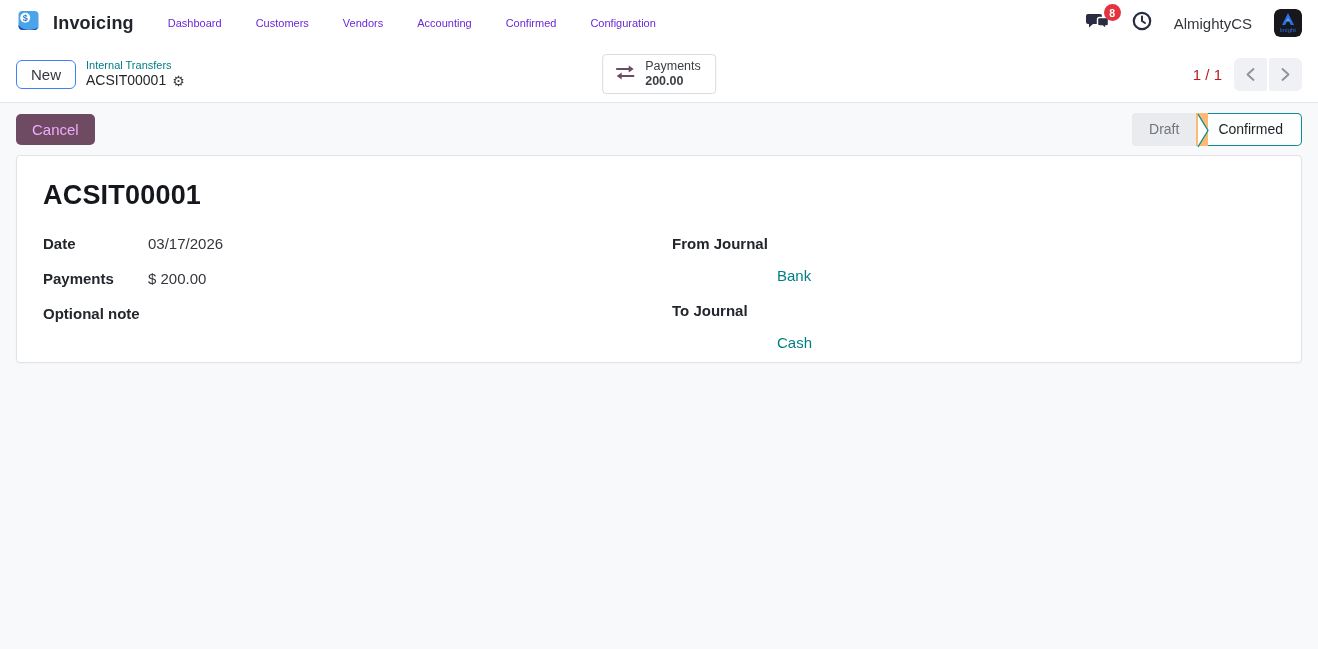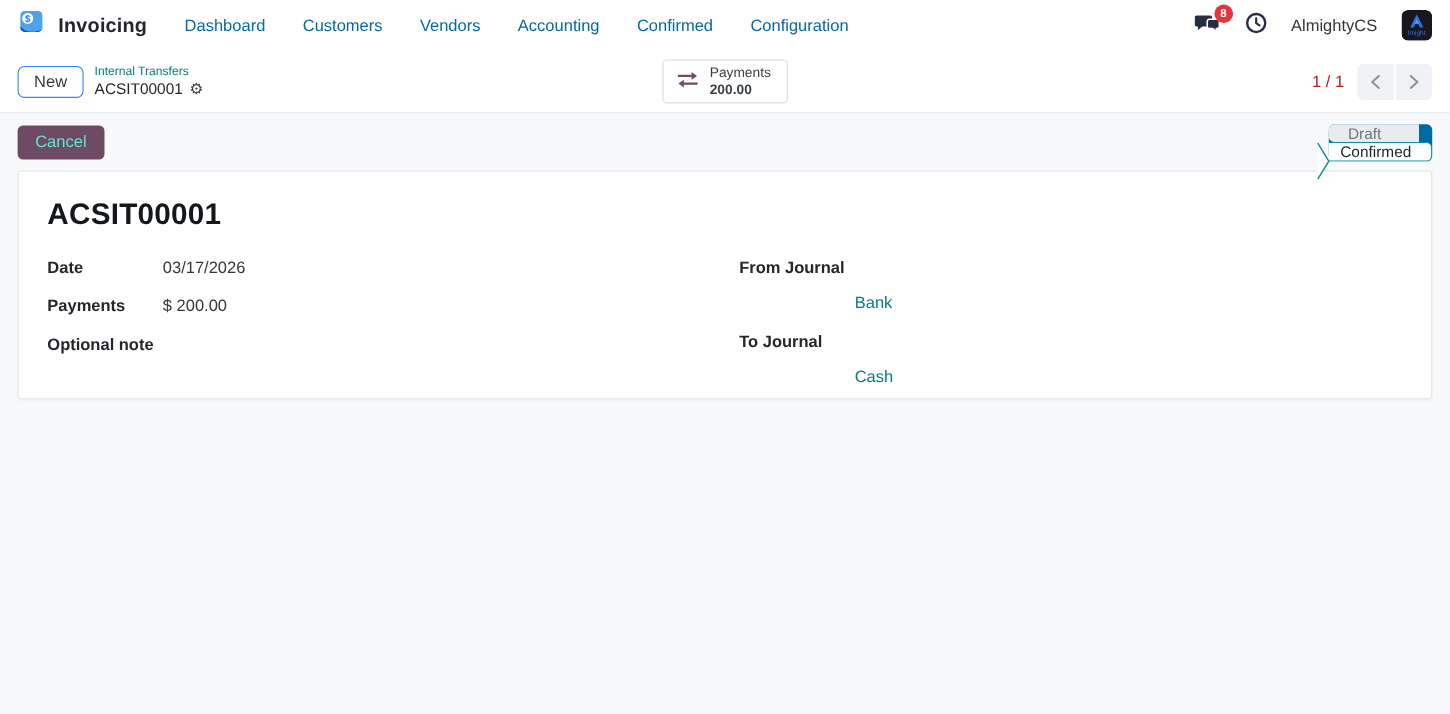--- a/index.html
+++ b/index.html
@@ -11,21 +11,21 @@
     overflow:hidden;
   }
   
   .top-white { background:#fff; border-bottom:1px solid #e4e6ea; }
 
   
   .navbar { height:46px; display:flex; align-items:center; padding:0 16px; }
   .brand { display:flex; align-items:center; gap:12px; margin-right:28px; cursor:pointer; }
   .brand-name { font-size:18px; font-weight:600; color:#23252c; letter-spacing:.2px; }
   .nav-menu { display:flex; align-items:center; gap:22px; }
-  .nav-item { font-size:15px; color:#0369a1; padding:4px 6px; border-radius:4px; cursor:pointer; }
+  .nav-item { font-size:11px; color:#6d28d9; padding:4px 6px; border-radius:4px; cursor:pointer; }
   .nav-spacer { flex:1; }
   .systray { display:flex; align-items:center; gap:22px; }
   .icon-btn { position:relative; display:flex; align-items:center; cursor:pointer; }
   .badge {
     position:absolute; top:-7px; right:-11px;
     min-width:17px; height:17px; padding:0 4px;
     background:#e3353f; color:#fff; font-size:10.5px; font-weight:700;
     border-radius:9px; display:flex; align-items:center; justify-content:center;
   }
   .user-name { font-size:15px; color:#33363b; cursor:pointer; }
@@ -58,24 +58,24 @@
   .pager-btn {
     width:33px; height:33px; background:#eff1f4; border:none; border-radius:4px;
     display:flex; align-items:center; justify-content:center; cursor:pointer;
   }
   .pager-btn:first-child { border-radius:6px 2px 2px 6px; }
   .pager-btn:last-child { border-radius:2px 6px 6px 2px; }
 
   
   .status-row { height:52px; display:flex; align-items:center; justify-content:space-between; padding:0 16px; }
   .btn-cancel {
-    background:#6e4a63; color:#5eead4; border:none; border-radius:5px;
+    background:#6e4a63; color:#f0abfc; border:none; border-radius:5px;
     font-size:15px; padding:7px 16px; cursor:pointer; font-family:inherit;
   }
-  .statusbar { display:flex; align-items:stretch; height:33px; background:#0369a1; border-radius:5px;flex-direction:column; }
+  .statusbar { display:flex; align-items:stretch; height:33px; background:#fdba74; border-radius:5px; }
   .stage-draft {
     background:#e9ebee; color:#70767d; font-size:14px;
     display:flex; align-items:center; padding:0 17px;
     border-radius:5px 0 0 5px; margin-right:12px; cursor:pointer;
   }
   .stage-confirmed {
     position:relative; border:1px solid #0d8d94; border-left:none;
     border-radius:0 5px 5px 0; background:#fdfefe;
     display:flex; align-items:center; padding:0 18px 0 10px;
     font-size:14px; color:#1f2328; cursor:pointer;

